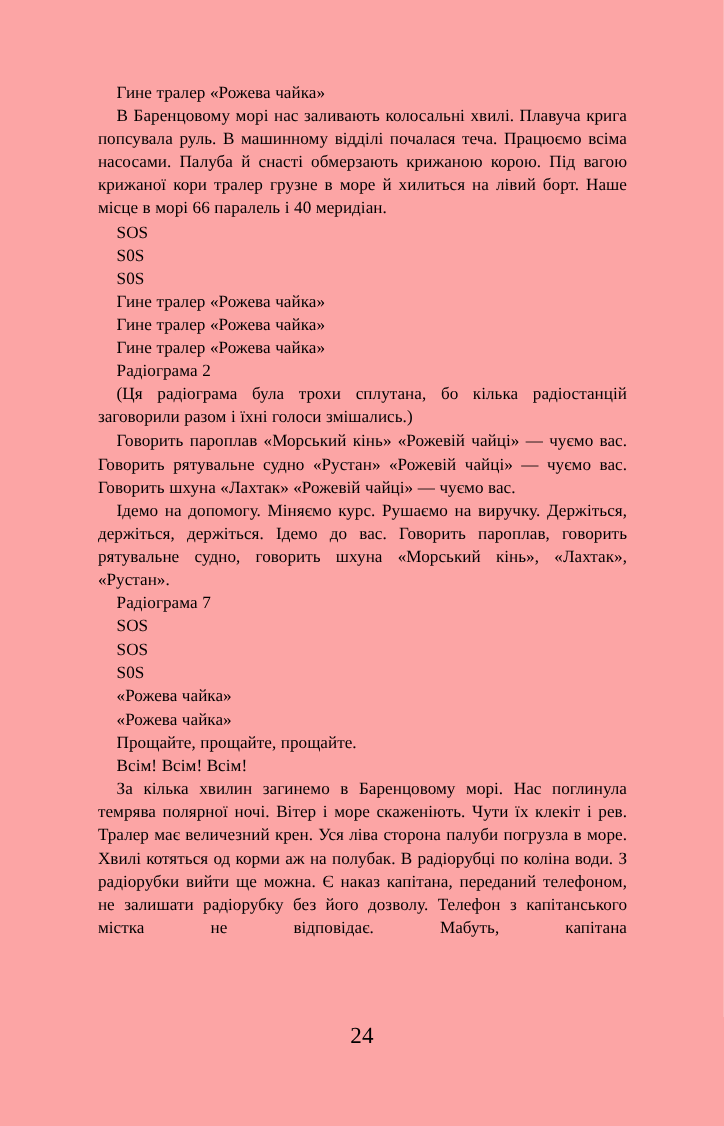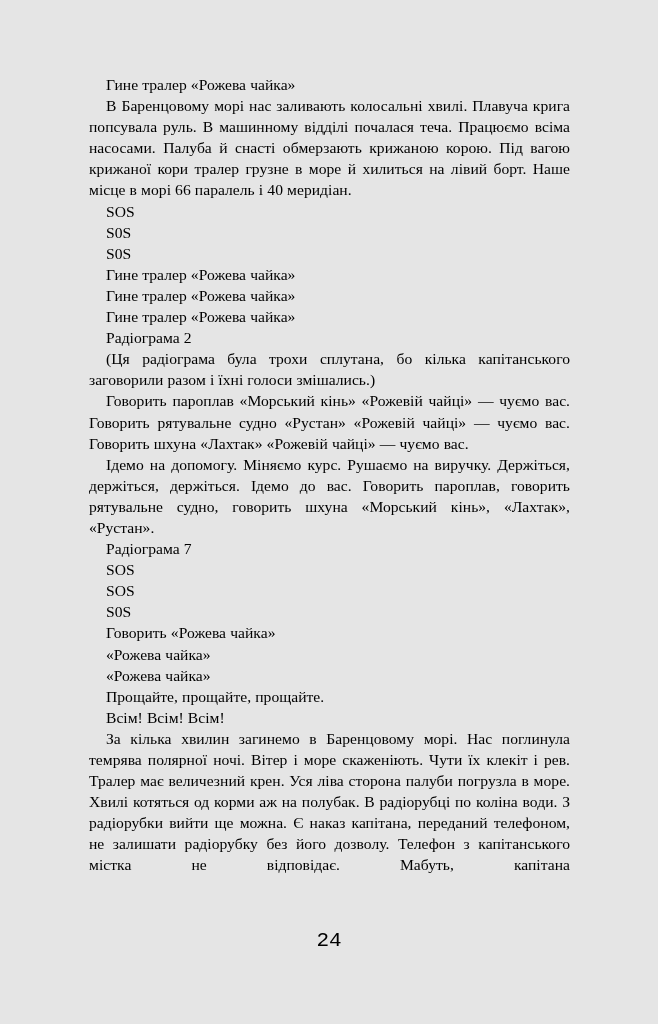--- a/index.html
+++ b/index.html
@@ -15,21 +15,21 @@
     color: #000000;
     overflow: hidden;
   }
 
   #page {
     position: absolute;
     left: 0;
     top: 0;
     width: 658px;
     height: 1024px;
-    background: #e5e5e5;
+    background: #fca5a5;
   }
 
   #text-column {
     position: absolute;
     left: 89px;
     top: 74px;
     width: 481px;
   }
 
   .para {
@@ -67,21 +67,21 @@
   }
 
   #page-number {
     position: absolute;
     left: 0;
     top: 928px;
     width: 658px;
     text-align: center;
     font-size: 21px;
     line-height: 26px;
-    font-family: Liberation Mono, monospace;
+    font-family: Liberation Serif, serif;
     color: #000000;
   }
 </style>
 </head>
 <body>
 
 <div id="page">
 
   <div id="text-column">
 
@@ -92,33 +92,32 @@
     <p class="para line">SOS</p>
     <p class="para line">S0S</p>
     <p class="para line">S0S</p>
 
     <p class="para line">Гине тралер «Рожева чайка»</p>
     <p class="para line">Гине тралер «Рожева чайка»</p>
     <p class="para line">Гине тралер «Рожева чайка»</p>
 
     <p class="para line">Радіограма 2</p>
 
-    <p class="para body nostretch">(Ця радіограма була трохи сплутана, бо кілька капітанського заговорили разом і їхні голоси змішались.)</p>
+    <p class="para body nostretch">(Ця радіограма була трохи сплутана, бо кілька радіостанцій заговорили разом і їхні голоси змішались.)</p>
 
     <p class="para body nostretch">Говорить пароплав «Морський кінь» «Рожевій чайці» — чуємо вас. Говорить рятувальне судно «Рустан» «Рожевій чайці» — чуємо вас. Говорить шхуна «Лахтак» «Рожевій чайці» — чуємо вас.</p>
 
     <p class="para body nostretch">Ідемо на допомогу. Міняємо курс. Рушаємо на виручку. Держіться, держіться, держіться. Ідемо до вас. Говорить пароплав, говорить рятувальне судно, говорить шхуна «Морський кінь», «Лахтак», «Рустан».</p>
 
     <p class="para line">Радіограма 7</p>
 
     <p class="para line">SOS</p>
     <p class="para line">SOS</p>
     <p class="para line">S0S</p>
 
-    <p class="para line">Говорить «Рожева чайка»</p>
     <p class="para line">«Рожева чайка»</p>
     <p class="para line">«Рожева чайка»</p>
     <p class="para line">Прощайте, прощайте, прощайте.</p>
     <p class="para line">Всім! Всім! Всім!</p>
 
     <p class="para body">За кілька хвилин загинемо в Баренцовому морі. Нас поглинула темрява полярної ночі. Вітер і море скаженіють. Чути їх клекіт і рев. Тралер має величезний крен. Уся ліва сторона палуби погрузла в море. Хвилі котяться од корми аж на полубак. В радіорубці по коліна води. З радіорубки вийти ще можна. Є наказ капітана, переданий телефоном, не залишати радіорубку без його дозволу. Телефон з капітанського містка не відповідає. Мабуть, капітана</p>
 
   </div>
 
   <div id="page-number">24</div>

